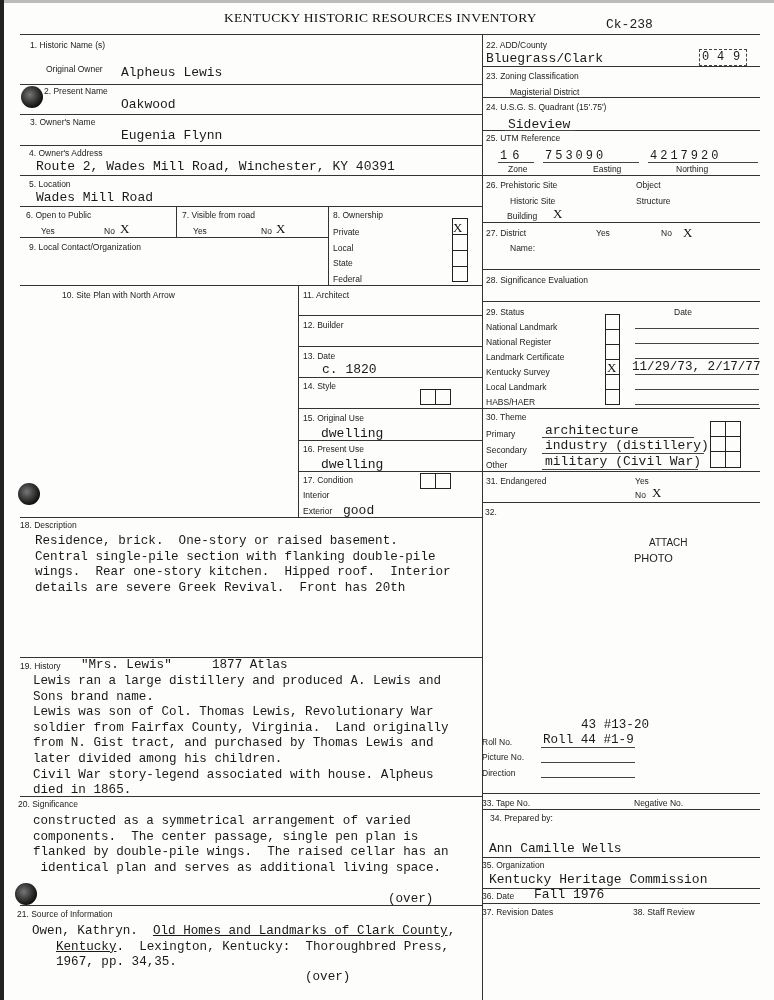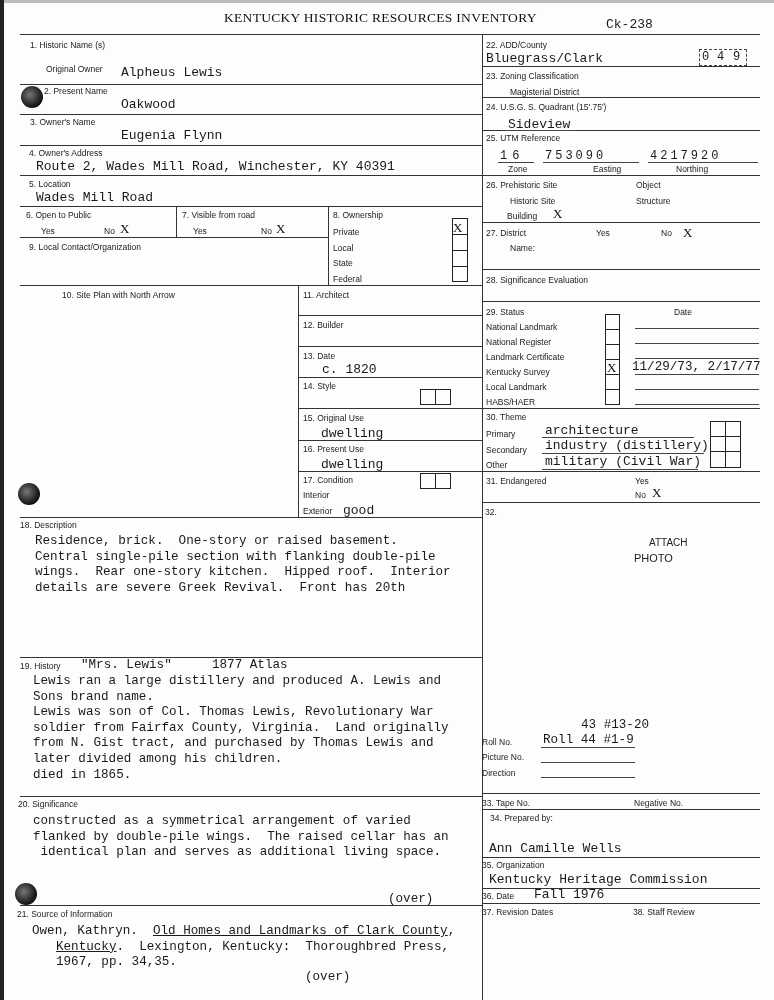--- a/index.html
+++ b/index.html
@@ -128,26 +128,28 @@
   <div class="abs lbl" style="left:20px;top:661px;">19. History</div>
   <div class="abs val" style="left:81px;top:658px;font-size:12.6px;">"Mrs. Lewis"</div>
   <div class="abs val" style="left:212px;top:658px;font-size:12.6px;">1877 Atlas</div>
   <div class="abs" style="left:33px;top:674px;">
     <div class="para">Lewis ran a large distillery and produced A. Lewis and</div>
     <div class="para">Sons brand name.</div>
     <div class="para">Lewis was son of Col. Thomas Lewis, Revolutionary War</div>
     <div class="para">soldier from Fairfax County, Virginia.  Land originally</div>
     <div class="para">from N. Gist tract, and purchased by Thomas Lewis and</div>
     <div class="para">later divided among his children.</div>
+    <div class="para">Civil War story-legend associated with house. Alpheus</div>
     <div class="para">died in 1865.</div>
   </div>
 
   <div class="abs lbl" style="left:18px;top:799px;">20. Significance</div>
   <div class="abs" style="left:33px;top:814px;">
     <div class="para">constructed as a symmetrical arrangement of varied</div>
+    <div class="para">components.  The center passage, single pen plan is</div>
     <div class="para">flanked by double-pile wings.  The raised cellar has an</div>
     <div class="para"> identical plan and serves as additional living space.</div>
   </div>
   <div class="abs val" style="left:388px;top:892px;font-size:12.6px;">(over)</div>
 
   <div class="abs lbl" style="left:17px;top:909px;">21. Source of Information</div>
   <div class="abs" style="left:32px;top:924px;">
     <div class="para"><span>Owen, Kathryn.  </span><span class="u">Old Homes and Landmarks of Clark County</span><span>,</span></div>
     <div class="para" style="padding-left:24px;"><span class="u">Kentucky</span><span>.  Lexington, Kentucky:  Thoroughbred Press,</span></div>
     <div class="para" style="padding-left:24px;">1967, pp. 34,35.</div>

